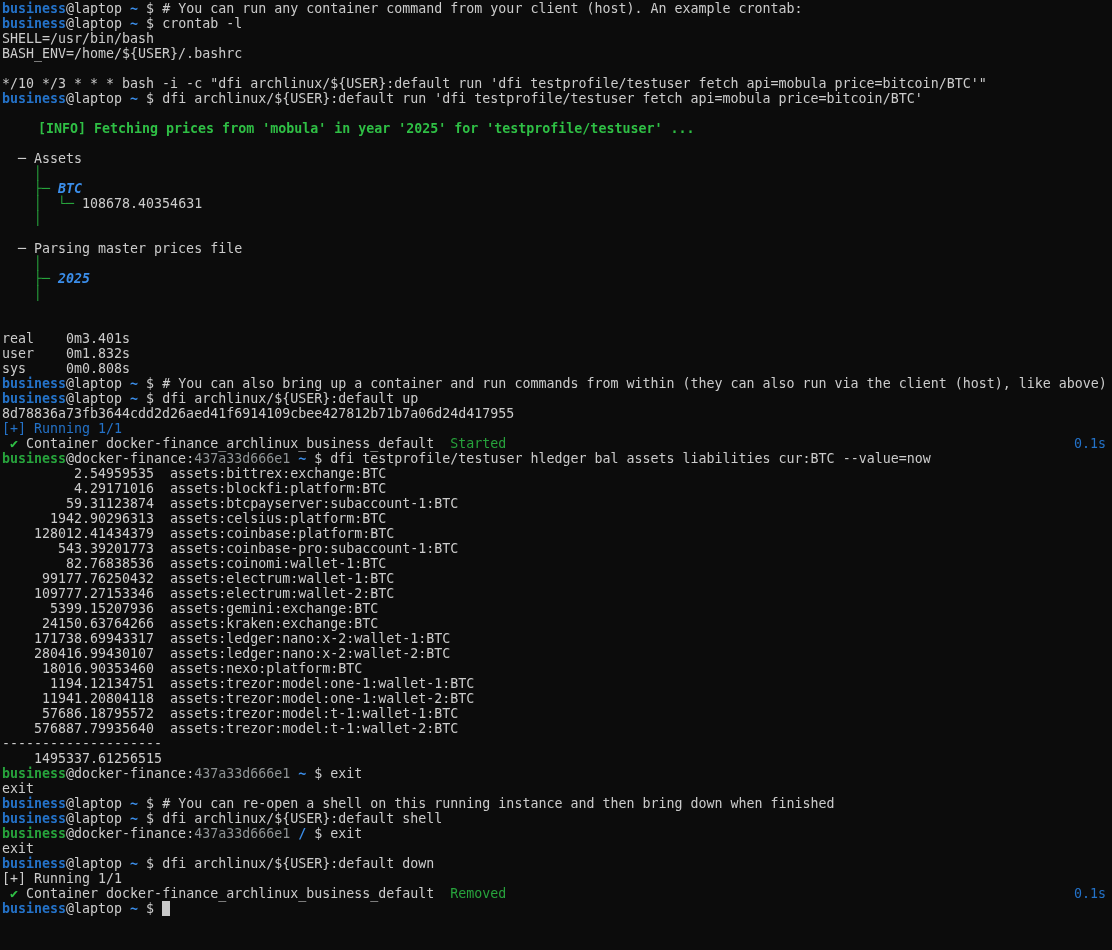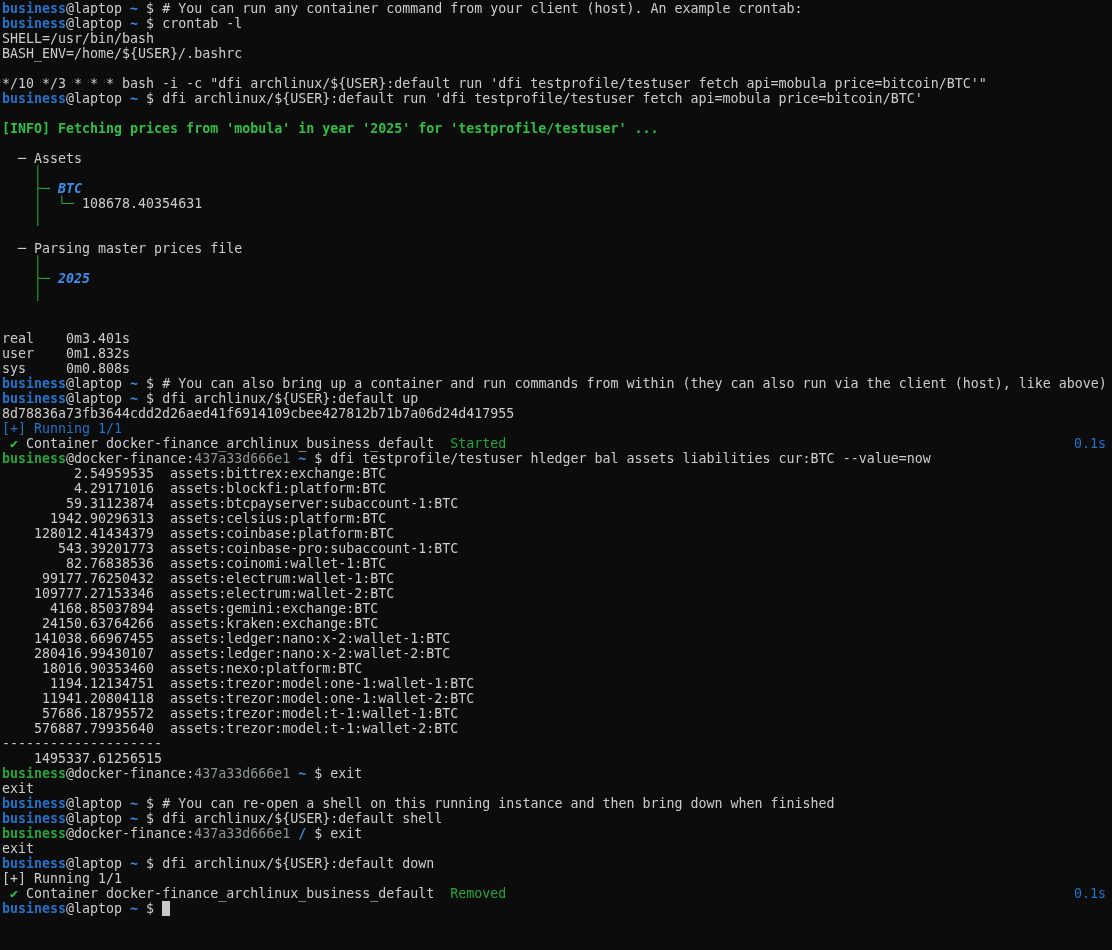--- a/index.html
+++ b/index.html
@@ -24,21 +24,21 @@
 
 <div class="terminal" id="term" style="background: rgb(12, 12, 12); color: rgb(204, 204, 204);">
     <div class="line"><span class="b" style="color: rgb(36, 114, 200);">business</span><span class="" style="color: rgb(204, 204, 204);">@laptop </span><span class="b" style="color: rgb(59, 142, 234);">~</span><span class="" style="color: rgb(204, 204, 204);"> $ </span><span class="" style="color: rgb(204, 204, 204);"># You can run any container command from your client (host). An example crontab:</span></div>
     <div class="line"><span class="b" style="color: rgb(36, 114, 200);">business</span><span class="" style="color: rgb(204, 204, 204);">@laptop </span><span class="b" style="color: rgb(59, 142, 234);">~</span><span class="" style="color: rgb(204, 204, 204);"> $ </span><span class="" style="color: rgb(204, 204, 204);">crontab -l</span></div>
     <div class="line"><span class="" style="color: rgb(204, 204, 204);">SHELL=/usr/bin/bash</span></div>
     <div class="line"><span class="" style="color: rgb(204, 204, 204);">BASH_ENV=/home/${USER}/.bashrc</span></div>
     <div class="line">&nbsp;</div>
     <div class="line"><span class="" style="color: rgb(204, 204, 204);">*/10 */3 * * * bash -i -c "dfi archlinux/${USER}:default run 'dfi testprofile/testuser fetch api=mobula price=bitcoin/BTC'"</span></div>
     <div class="line"><span class="b" style="color: rgb(36, 114, 200);">business</span><span class="" style="color: rgb(204, 204, 204);">@laptop </span><span class="b" style="color: rgb(59, 142, 234);">~</span><span class="" style="color: rgb(204, 204, 204);"> $ </span><span class="" style="color: rgb(204, 204, 204);">dfi archlinux/${USER}:default run 'dfi testprofile/testuser fetch api=mobula price=bitcoin/BTC'</span></div>
     <div class="line">&nbsp;</div>
-    <div class="line"><span class="b" style="color: rgb(47, 191, 69);">[INFO] Fetching prices from 'mobula' in year '2025' for 'testprofile/testuser' ...</span></div>
+    <div class="line"><span class="b" style="color: rgb(47, 191, 69); margin-left: 36px;">[INFO] Fetching prices from 'mobula' in year '2025' for 'testprofile/testuser' ...</span></div>
     <div class="line">&nbsp;</div>
     <div class="line"><span class="" style="color: rgb(204, 204, 204);">  ─ Assets</span></div>
     <div class="line"><span class="" style="color: rgb(39, 163, 60);">    │</span></div>
     <div class="line"><span class="" style="color: rgb(39, 163, 60);">    ├─ </span><span class="b i" style="color: rgb(59, 142, 234);">BTC</span></div>
     <div class="line"><span class="" style="color: rgb(39, 163, 60);">    │  └─ </span><span class="" style="color: rgb(204, 204, 204);">108678.40354631</span></div>
     <div class="line"><span class="" style="color: rgb(39, 163, 60);">    │</span></div>
     <div class="line">&nbsp;</div>
     <div class="line"><span class="" style="color: rgb(204, 204, 204);">  ─ Parsing master prices file</span></div>
     <div class="line"><span class="" style="color: rgb(39, 163, 60);">    │</span></div>
     <div class="line"><span class="" style="color: rgb(39, 163, 60);">    ├─ </span><span class="b i" style="color: rgb(59, 142, 234);">2025</span></div>
@@ -56,23 +56,23 @@
     <div class="line"><span class="b" style="color: rgb(39, 163, 60);">business</span><span class="" style="color: rgb(204, 204, 204);">@docker-finance:</span><span class="" style="color: rgb(143, 148, 150);">437a33d666e1</span><span class="" style="color: rgb(204, 204, 204);"> </span><span class="b" style="color: rgb(59, 142, 234);">~</span><span class="" style="color: rgb(204, 204, 204);"> $ </span><span class="" style="color: rgb(204, 204, 204);">dfi testprofile/testuser hledger bal assets liabilities cur:BTC --value=now</span></div>
     <div class="line"><span class="" style="color: rgb(204, 204, 204);">         2.54959535  assets:bittrex:exchange:BTC</span></div>
     <div class="line"><span class="" style="color: rgb(204, 204, 204);">         4.29171016  assets:blockfi:platform:BTC</span></div>
     <div class="line"><span class="" style="color: rgb(204, 204, 204);">        59.31123874  assets:btcpayserver:subaccount-1:BTC</span></div>
     <div class="line"><span class="" style="color: rgb(204, 204, 204);">      1942.90296313  assets:celsius:platform:BTC</span></div>
     <div class="line"><span class="" style="color: rgb(204, 204, 204);">    128012.41434379  assets:coinbase:platform:BTC</span></div>
     <div class="line"><span class="" style="color: rgb(204, 204, 204);">       543.39201773  assets:coinbase-pro:subaccount-1:BTC</span></div>
     <div class="line"><span class="" style="color: rgb(204, 204, 204); text-align: center;">        82.76838536  assets:coinomi:wallet-1:BTC</span></div>
     <div class="line"><span class="" style="color: rgb(204, 204, 204);">     99177.76250432  assets:electrum:wallet-1:BTC</span></div>
     <div class="line"><span class="" style="color: rgb(204, 204, 204);">    109777.27153346  assets:electrum:wallet-2:BTC</span></div>
-    <div class="line"><span class="" style="color: rgb(204, 204, 204);">      4168.85037894  assets:gemini:exchange:BTC</span></div>
+    <div class="line"><span class="" style="color: rgb(204, 204, 204);">      5399.15207936  assets:gemini:exchange:BTC</span></div>
     <div class="line"><span class="" style="color: rgb(204, 204, 204);">     24150.63764266  assets:kraken:exchange:BTC</span></div>
-    <div class="line"><span class="" style="color: rgb(204, 204, 204);">    141038.66967455  assets:ledger:nano:x-2:wallet-1:BTC</span></div>
+    <div class="line"><span class="" style="color: rgb(204, 204, 204);">    171738.69943317  assets:ledger:nano:x-2:wallet-1:BTC</span></div>
     <div class="line"><span class="" style="color: rgb(204, 204, 204);">    280416.99430107  assets:ledger:nano:x-2:wallet-2:BTC</span></div>
     <div class="line"><span class="" style="color: rgb(204, 204, 204);">     18016.90353460  assets:nexo:platform:BTC</span></div>
     <div class="line"><span class="" style="color: rgb(204, 204, 204);">      1194.12134751  assets:trezor:model:one-1:wallet-1:BTC</span></div>
     <div class="line"><span class="" style="color: rgb(204, 204, 204);">     11941.20804118  assets:trezor:model:one-1:wallet-2:BTC</span></div>
     <div class="line"><span class="" style="color: rgb(204, 204, 204);">     57686.18795572  assets:trezor:model:t-1:wallet-1:BTC</span></div>
     <div class="line"><span class="" style="color: rgb(204, 204, 204);">    576887.79935640  assets:trezor:model:t-1:wallet-2:BTC</span></div>
     <div class="line"><span class="" style="color: rgb(204, 204, 204);">--------------------</span></div>
     <div class="line"><span class="" style="color: rgb(204, 204, 204);">    1495337.61256515</span></div>
     <div class="line"><span class="b" style="color: rgb(39, 163, 60);">business</span><span class="" style="color: rgb(204, 204, 204);">@docker-finance:</span><span class="" style="color: rgb(143, 148, 150);">437a33d666e1</span><span class="" style="color: rgb(204, 204, 204);"> </span><span class="b" style="color: rgb(59, 142, 234);">~</span><span class="" style="color: rgb(204, 204, 204);"> $ </span><span class="" style="color: rgb(204, 204, 204);">exit</span></div>
     <div class="line"><span class="" style="color: rgb(204, 204, 204);">exit</span></div>

